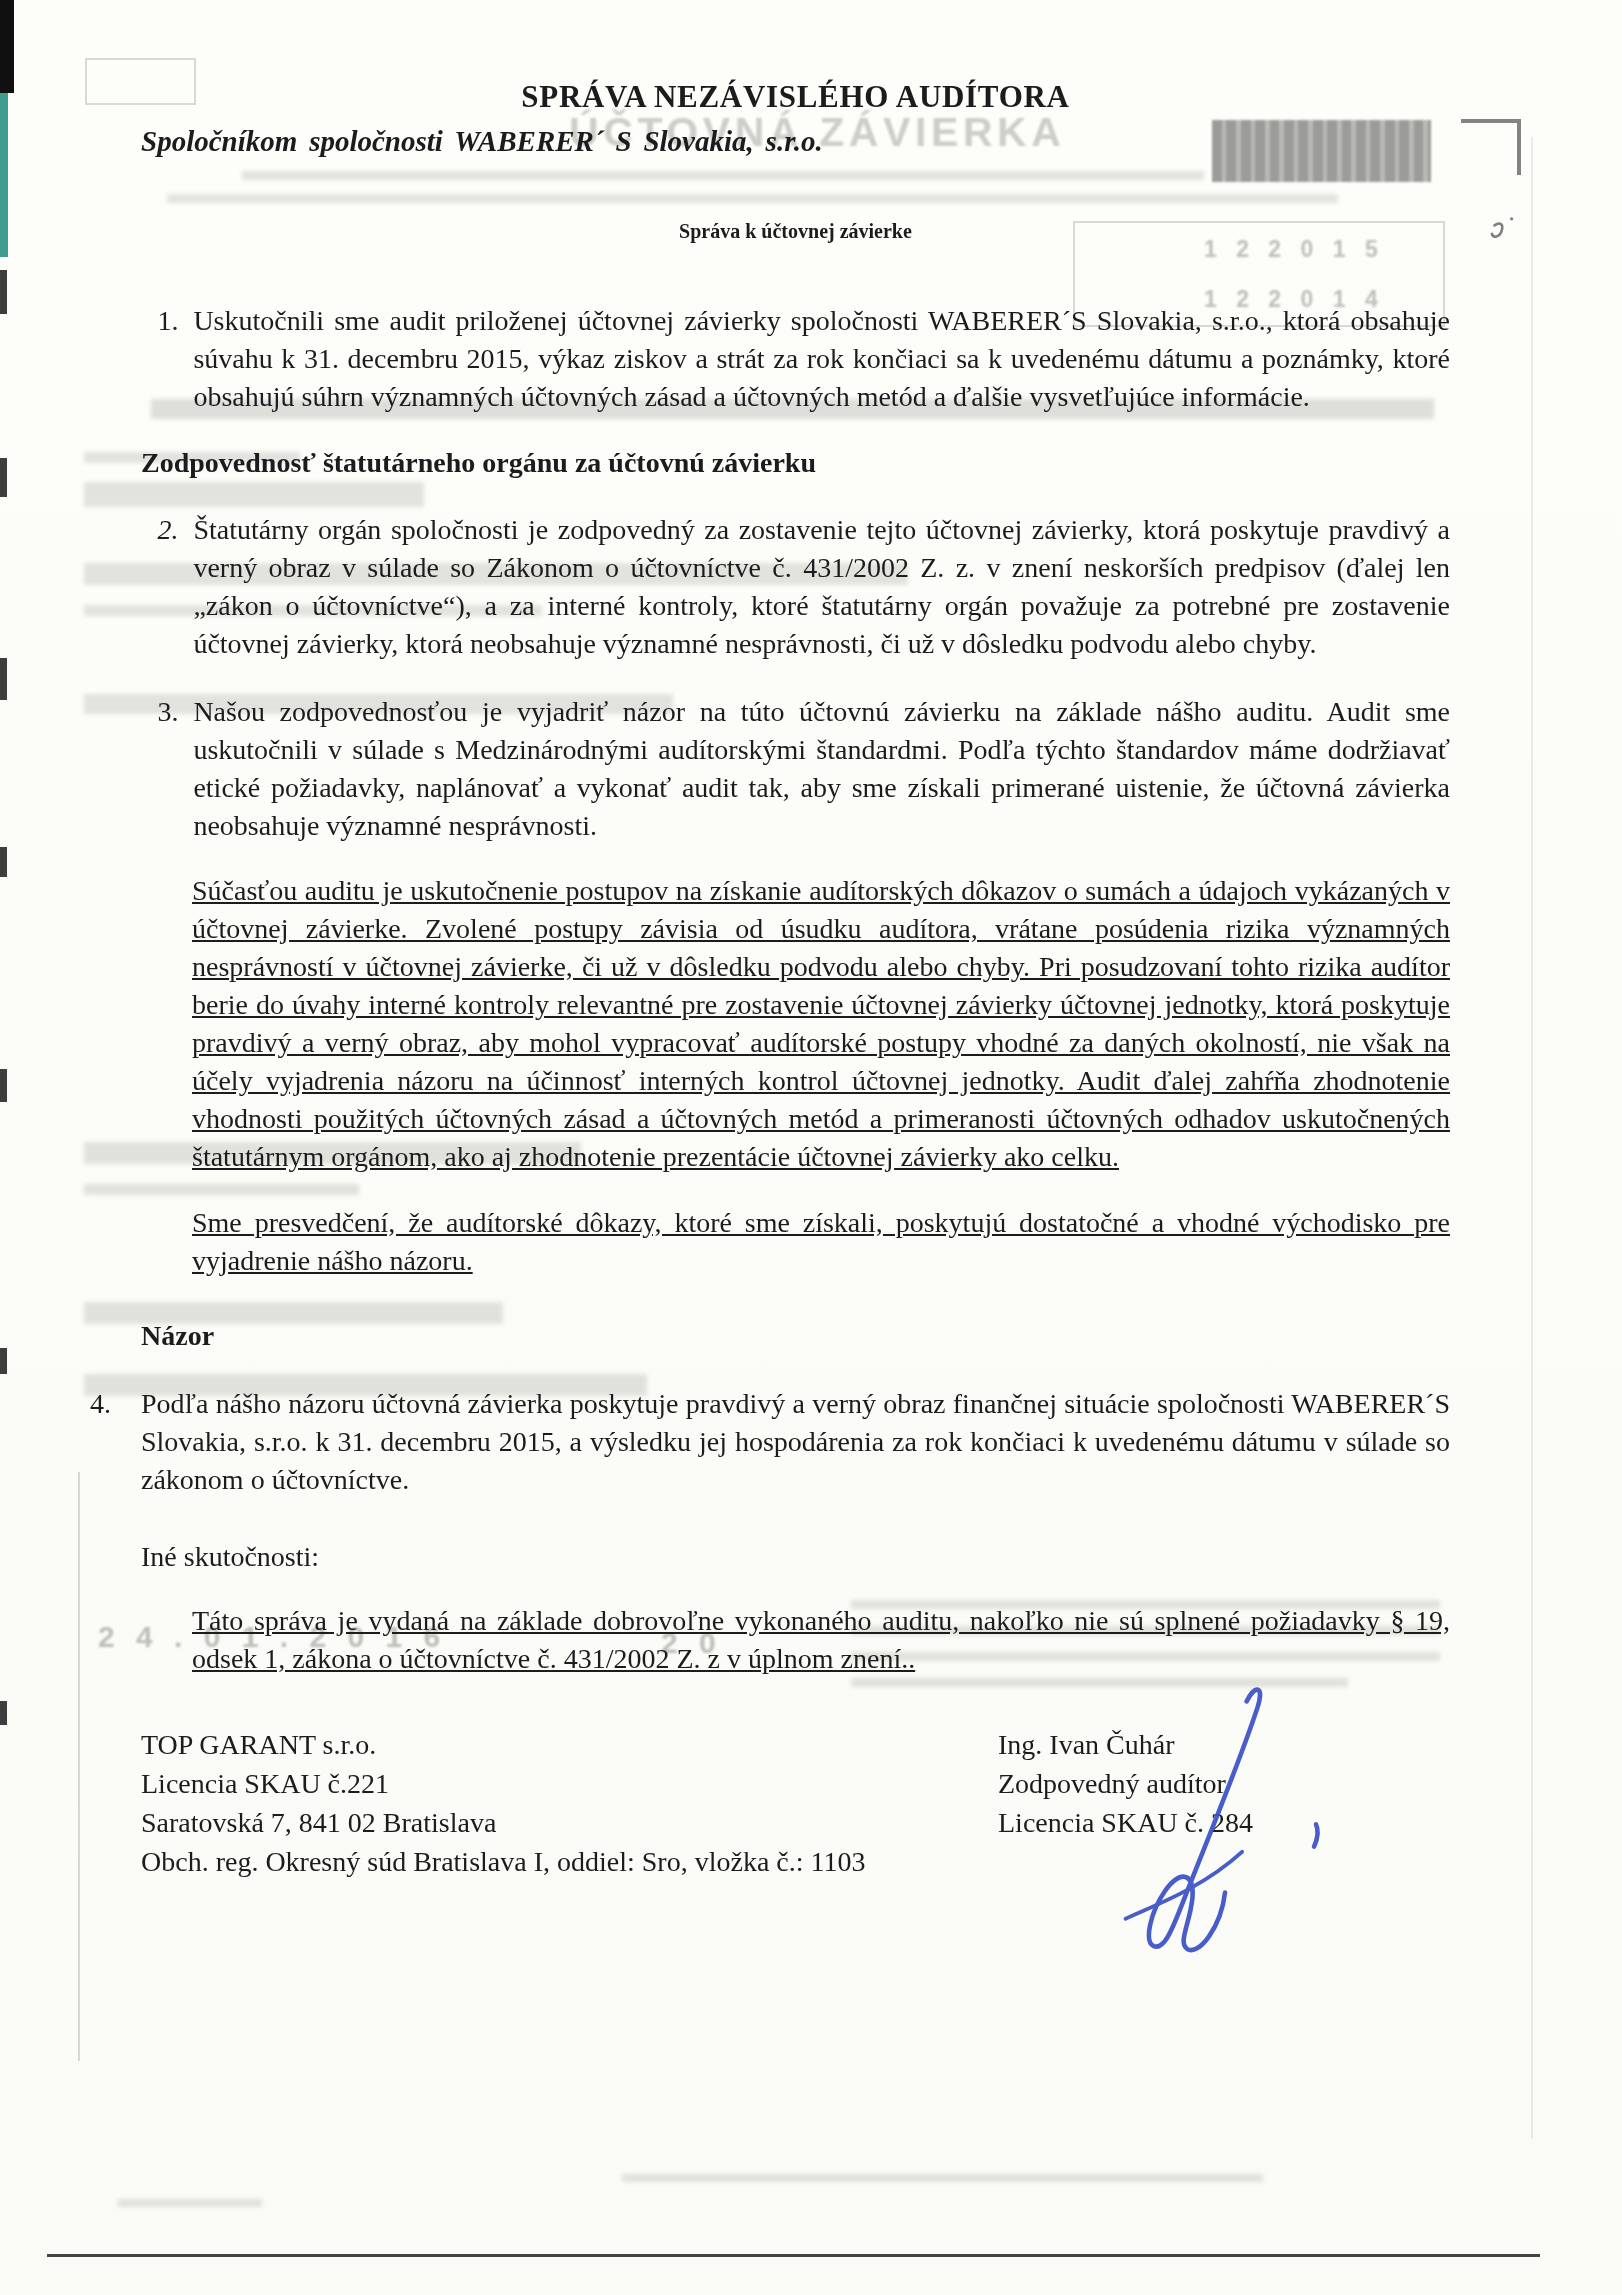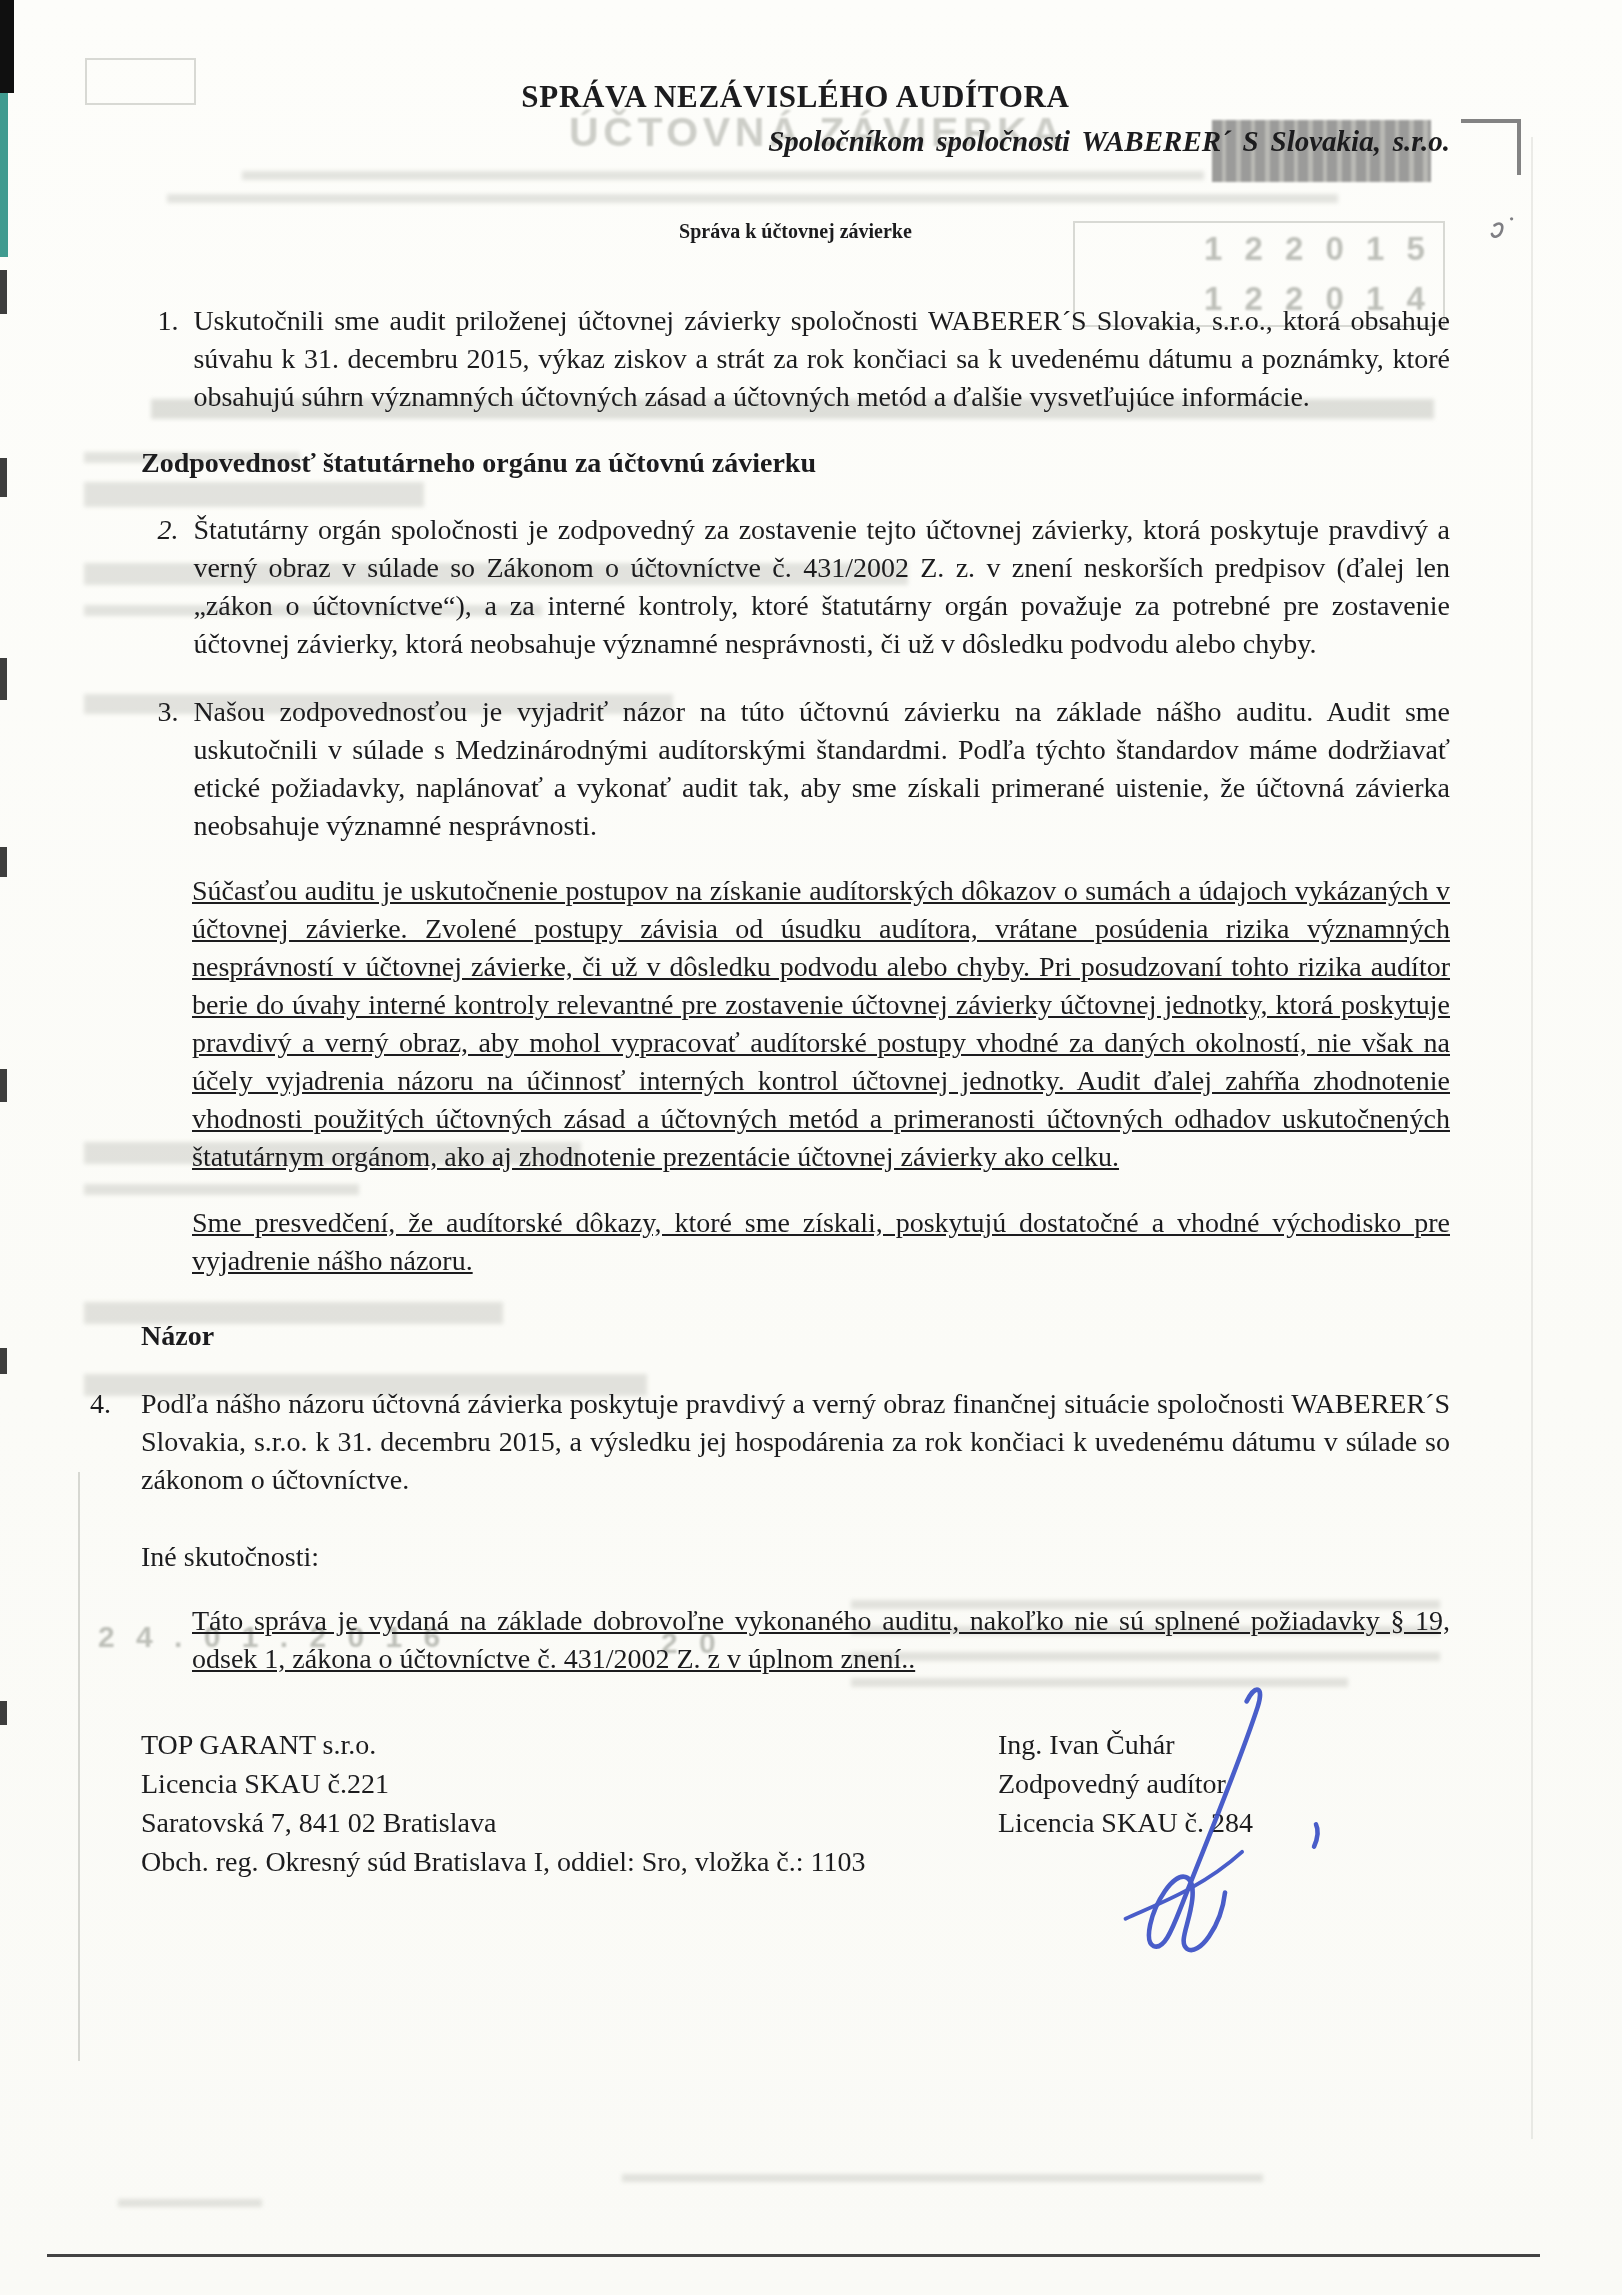--- a/index.html
+++ b/index.html
@@ -33,31 +33,31 @@
   .bleed-corner {
     position: absolute; left: 1461px; top: 119px; width: 60px; height: 56px;
     border-top: 4.6px solid rgba(50,50,52,0.6);
     border-right: 4.6px solid rgba(50,50,52,0.6);
   }
   .bb { position: absolute; background: #999b92; opacity: 0.26; filter: blur(2px); }
   .bo { position: absolute; border: 2px solid rgba(140,142,134,0.32); filter: blur(0.7px); }
   .bleed-digits {
     position: absolute; font-family: "Liberation Sans", sans-serif;
     color: rgba(128,131,122,0.5); filter: blur(0.8px);
-    font-size: 33px; letter-spacing: 6.5px; white-space: nowrap; font-weight: bold;
+    font-size: 23px; letter-spacing: 6.5px; white-space: nowrap; font-weight: bold;
   }
 
   
   .content { position: absolute; inset: 0; padding: 76px 173px 0 141px; }
   .doc-title {
     text-align: center; font-weight: bold; font-size: 31px;
     letter-spacing: 0.7px; line-height: 41px;
   }
   .doc-subtitle {
-    text-align: right; font-weight: bold; font-style: italic;
+    text-align: left; font-weight: bold; font-style: italic;
     font-size: 29px; margin-top: 5.2px; word-spacing: 4.6px;
   }
   .h { font-weight: bold; }
   .h-fin { margin-top: 52px; font-size: 20px; text-align: center; }
   .h-man { margin-top: 27.5px; }
   .h-aud { margin-top: 37px; }
   .h-op  { margin-top: 37px; }
   .h-other { margin-top: 39px; font-weight: normal; }
 
   .li { display: flex; margin-left: 16.4px; }

